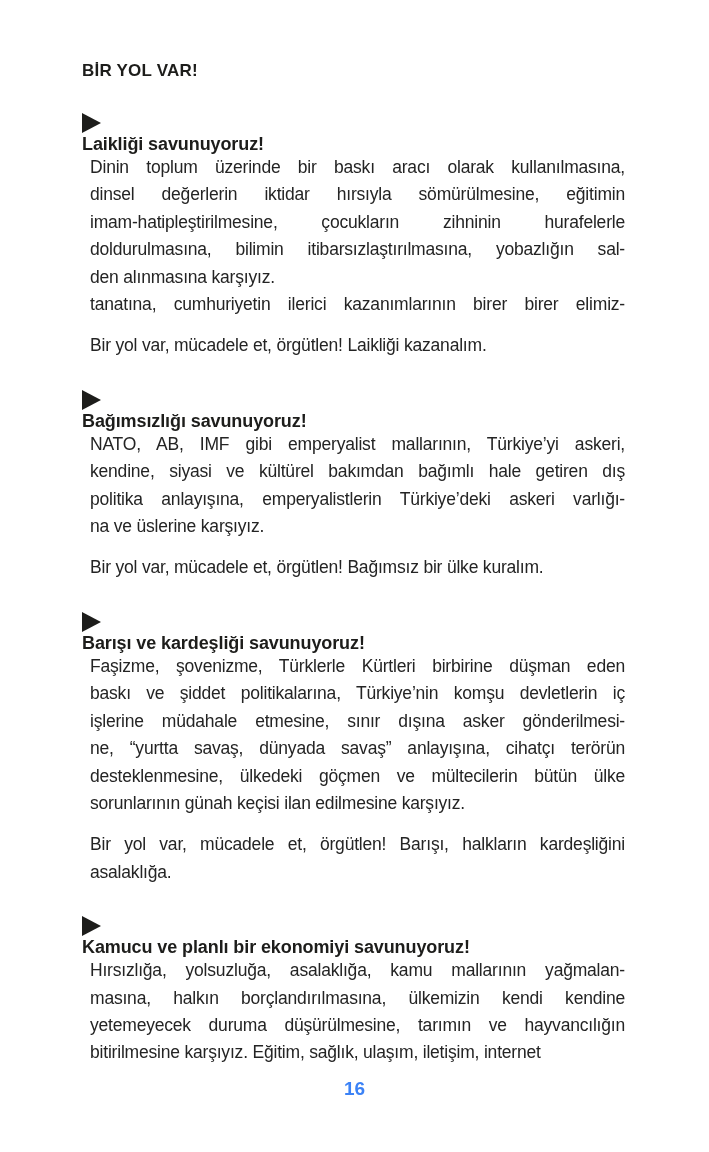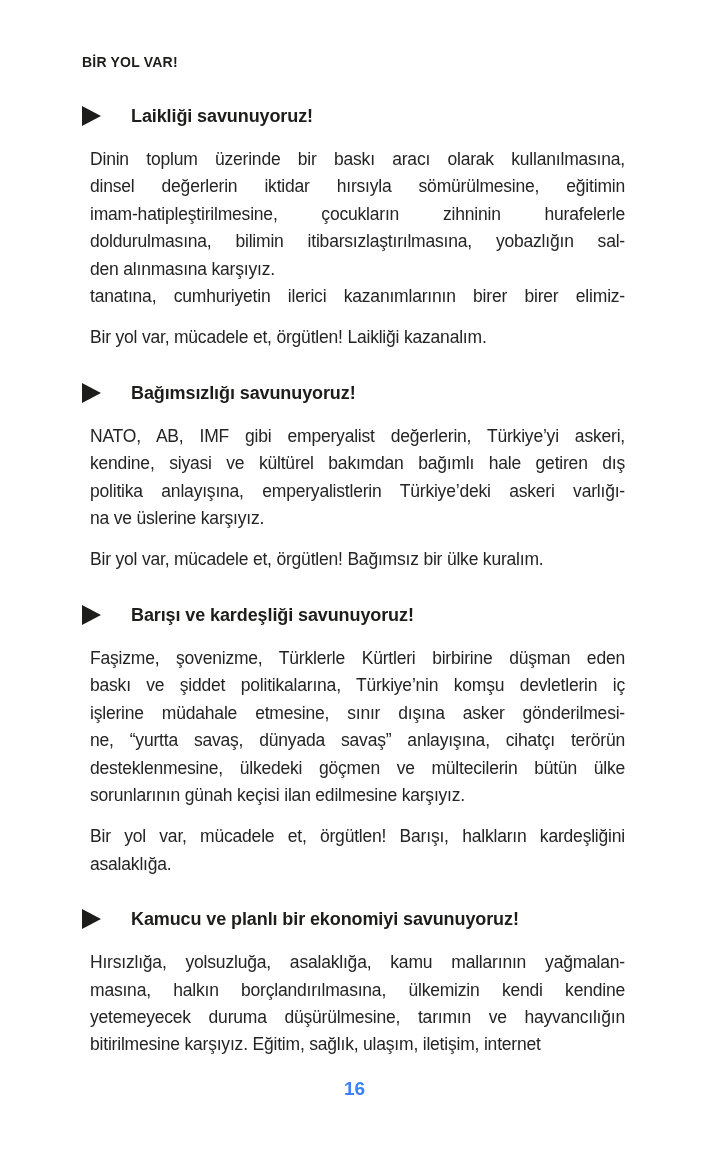--- a/index.html
+++ b/index.html
@@ -21,32 +21,33 @@
     height: 1152px;
     background: #ffffff;
   }
   .content {
     position: absolute;
     left: 82px;
     top: 50px;
     width: 543px;
   }
   .doc-title {
-    font-size: 14px;
+    font-size: 17px;
     line-height: 25px;
     font-weight: 700;
     color: #1d1d1b;
     letter-spacing: 0.2px;
-    margin: 0 0 30px 0;
+    margin: 8px 0 30px 0;
   }
   .heading-row {
     display: flex;
-    align-items: center;
+    align-items: flex-start;
     height: 22px;
     margin: 0 0 19px 0;
+    flex-direction: column;
   }
   .tri {
     width: 0;
     height: 0;
     border-left: 19px solid #1d1d1b;
     border-top: 10px solid transparent;
     border-bottom: 10px solid transparent;
     margin-right: 30px;
     flex: 0 0 auto;
   }
@@ -115,21 +116,21 @@
             <div class="line">Bir yol var, mücadele et, örgütlen! Laikliği kazanalım.</div>
           </div>
   </section>
 
   <section class="section">
     <div class="heading-row">
       <span class="tri"></span>
       <span class="heading-label">Bağımsızlığı savunuyoruz!</span>
     </div>
     <div class="para">
-            <div class="line just">NATO, AB, IMF gibi emperyalist değerlerin, Türkiye’yi askeri,</div>
+            <div class="line just">NATO, AB, IMF gibi emperyalist mallarının, Türkiye’yi askeri,</div>
             <div class="line just">kendine, siyasi ve kültürel bakımdan bağımlı hale getiren dış</div>
             <div class="line just">politika anlayışına, emperyalistlerin Türkiye’deki askeri varlığı-</div>
             <div class="line">na ve üslerine karşıyız.</div>
           </div>
     <div class="slogan">
             <div class="line">Bir yol var, mücadele et, örgütlen! Bağımsız bir ülke kuralım.</div>
           </div>
   </section>
 
   <section class="section">

